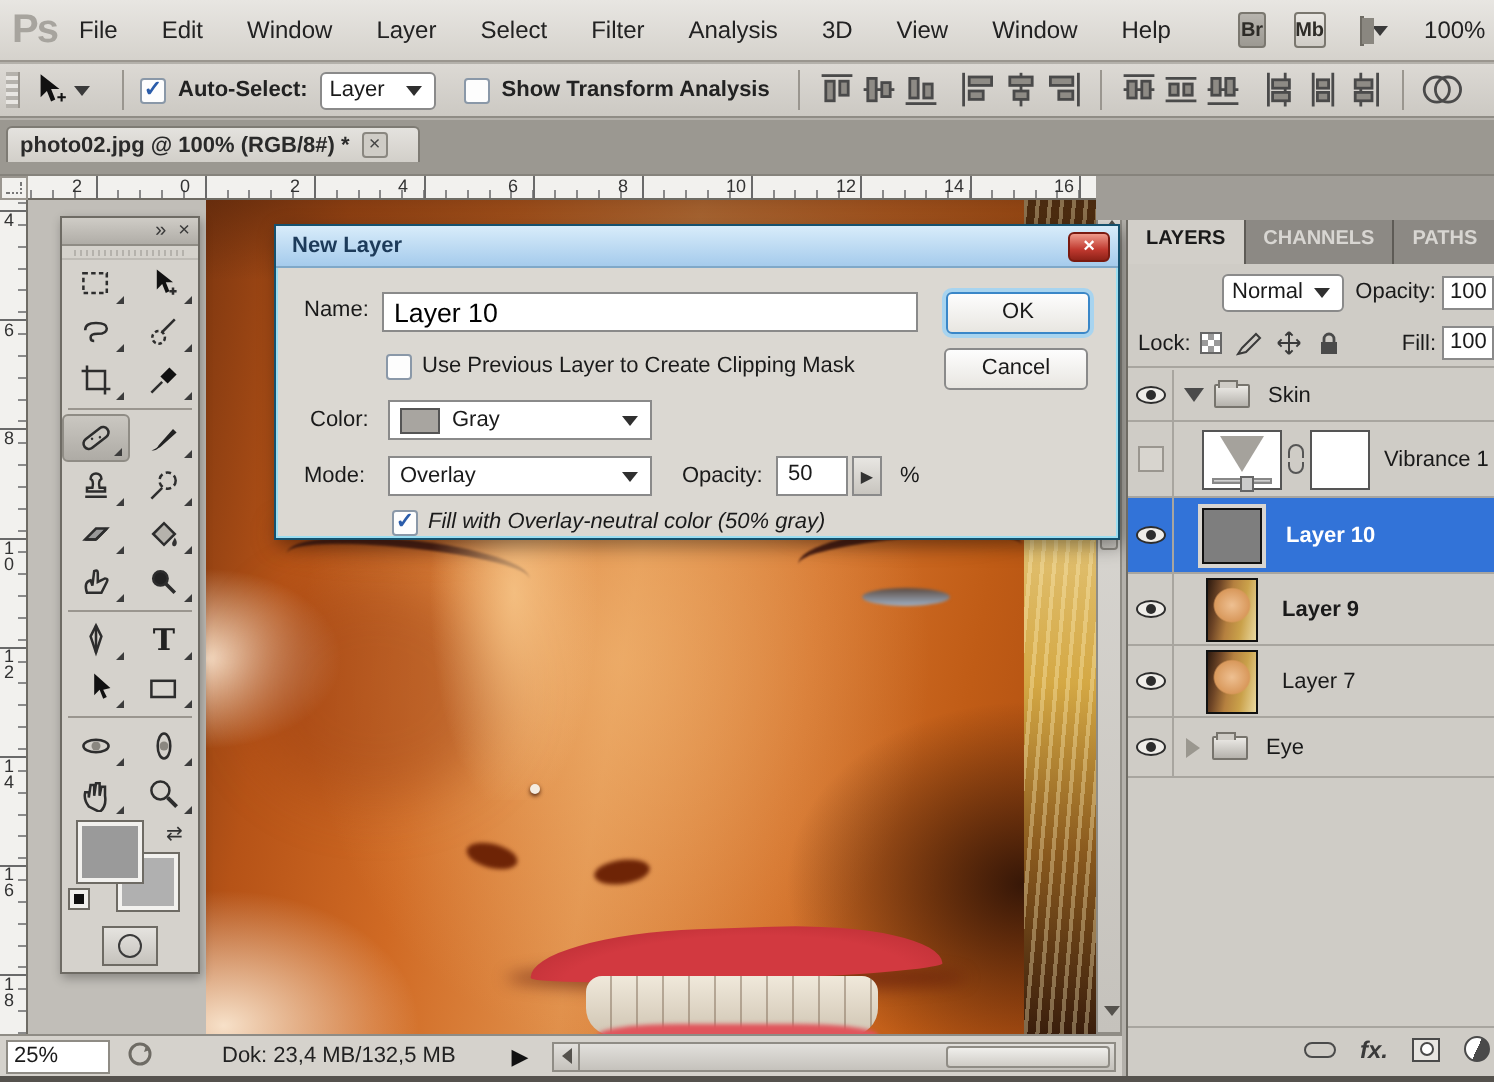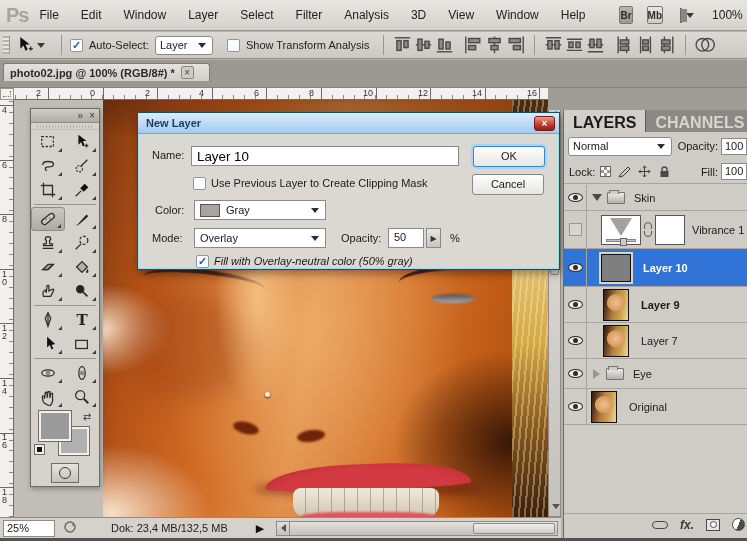--- a/index.html
+++ b/index.html
@@ -18,21 +18,21 @@
   .chip-mb { background:linear-gradient(#e9e7e3,#cfccc6); color:#2e2c28; }
   .ws-icon { width:20px; height:15px; border:1px solid #6e6b64; background:linear-gradient(#f2f1ee,#cfccc6); position:relative; margin-left:10px; }
   .ws-icon::before { content:""; position:absolute; left:0; top:0; width:6px; height:100%; background:#8a8780; }
   .dd-caret { width:0; height:0; border-left:4px solid transparent; border-right:4px solid transparent; border-top:5px solid #3a3a3a; display:inline-block; margin-left:4px; }
   .zoomctl { margin-left:18px; font-size:12px; color:#222; display:flex; align-items:center; }
 
   
   #optionsbar { left:0; top:32px; width:747px; height:27px; background:linear-gradient(#dcd9d4,#ccc9c3); border-bottom:1px solid #8f8c85; display:flex; align-items:center; }
   .grip { width:7px; height:18px; margin:0 4px 0 3px; background:repeating-linear-gradient(to bottom,#b5b2ac 0 2px,#e8e6e2 2px 4px); border-right:1px solid #9a968f; }
   .cb { width:13px; height:13px; background:#fdfdfd; border:1px solid #8a98a8; border-radius:2px; font-size:11px; line-height:11px; text-align:center; color:#2a5caa; font-weight:bold; }
-  .opt-label { margin:0 6px; color:#222; }
+  .opt-label { margin:0 6px; color:#222;font-weight:bold; }
   .combo { background:#fff; border:1px solid #8a8a8a; border-radius:3px; height:19px; display:flex; align-items:center; padding:0 4px; position:relative; }
   .combo .dd { width:0; height:0; border-left:4px solid transparent; border-right:4px solid transparent; border-top:5px solid #2f2f2f; position:absolute; right:6px; }
   .opt-sep { width:1px; height:20px; background:#9a968f; margin:0 8px; }
   .oi { width:21px; height:16px; display:flex; align-items:center; justify-content:center; }
   .oi svg { stroke:#4a4a4a; fill:#8e8b85; }
 
   
   #tabbar { left:0; top:60px; width:747px; height:28px; background:#9b9891; border-bottom:1px solid #86837c; }
   #doctab { position:absolute; left:3px; top:3px; width:207px; height:18px; background:linear-gradient(#e4e2de,#d2cfc9); border:1px solid #7e7b74; border-bottom:none; border-radius:3px 3px 0 0; display:flex; align-items:center; padding:0 6px; font-weight:bold; color:#2a2a2a; }
   #doctab .close { width:13px; height:13px; margin-left:6px; border:1px solid #8a8780; border-radius:2px; background:#cfccc6; font-size:10px; line-height:11px; text-align:center; color:#444; font-weight:normal; }
@@ -113,23 +113,23 @@
   .dlg-btn { position:absolute; width:72px; height:21px; background:linear-gradient(#fdfdfd,#e8e6e1); border:1px solid #8a8a8a; border-radius:3px; text-align:center; line-height:19px; color:#1a1a1a; }
   .dlg-btn.default { border:1px solid #3a87c8; box-shadow:0 0 0 2px #a8d4ef; }
   .dlg-combo { position:absolute; background:#fff; border:1px solid #8a8a8a; height:20px; display:flex; align-items:center; padding:0 5px; }
   .dlg-combo .dd { position:absolute; right:6px; width:0; height:0; border-left:4px solid transparent; border-right:4px solid transparent; border-top:5px solid #2f2f2f; }
   .spinbtn { position:absolute; width:15px; height:20px; background:linear-gradient(#e8e6e2,#c8c5bf); border:1px solid #8a8a8a; font-size:8px; text-align:center; line-height:19px; color:#333; }
 
   
   #panelbg-top { left:548px; top:88px; width:199px; height:22px; background:#a09d97; }
   #panel { left:563px; top:110px; width:184px; height:428px; background:#cfccc6; border-left:1px solid #6e6b64; }
   #panel-tabs { height:22px; background:#6e6b66; display:flex; }
-  .ptab { padding:4px 9px 3px; font-size:16px; font-weight:bold; color:#d8d6d2; background:#8c8984; border-right:1px solid #5e5b56; }
+  .ptab { padding:4px 9px 3px; font-size:10px; font-weight:bold; color:#d8d6d2; background:#8c8984; border-right:1px solid #5e5b56; }
   .ptab.active { background:#d2cfc9; color:#1a1a1a; }
-  #blendrow { position:absolute; left:0; top:24px; width:100%; height:24px; display:flex; align-items:center; }
+  #blendrow { position:absolute; left:0; top:24px; width:100%; height:24px; display:flex; align-items:center;padding-left:43px; }
   #lockrow { position:absolute; left:0; top:50px; width:100%; height:24px; display:flex; align-items:center; border-bottom:1px solid #a8a59f; }
   .pfield { background:#fff; border:1px solid #8a8a8a; height:17px; padding:1px 3px; }
   .lockicon { margin-right:7px; display:flex; align-items:center; }
   .layers-list { position:absolute; left:0; top:75px; width:100%; }
   .lrow { position:relative; border-bottom:1px solid #a8a59f; display:flex; align-items:center;text-align:right; }
   .eyecell { width:23px; align-self:stretch; border-right:1px solid #a8a59f; display:flex; align-items:center; justify-content:center; }
   .eye { width:15px; height:9px; border:1.5px solid #2d2d2d; border-radius:50%; position:relative; background:#efede9; }
   .eye::after { content:""; position:absolute; left:4px; top:0.5px; width:5px; height:5px; background:#2d2d2d; border-radius:50%; }
   .tri-down { width:0; height:0; border-left:5px solid transparent; border-right:5px solid transparent; border-top:7px solid #4a4a4a; margin:0 5px; }
   .tri-right { width:0; height:0; border-top:5px solid transparent; border-bottom:5px solid transparent; border-left:7px solid #9a978f; margin:0 6px; }
@@ -658,27 +658,20 @@
 
       <div class="lrow" style="height:30px;">
         <span class="eyecell">
             <span class="eye"></span>
           </span>
         <span class="tri-right"></span>
         <span class="folder"></span>
         <span class="lname">Eye</span>
       </div>
 
-      <div class="lrow" style="height:36px;">
-        <span class="eyecell">
-            <span class="eye"></span>
-          </span>
-        <span class="mini-photo" style="margin-left:4px;width:26px;height:32px;"></span>
-        <span class="lname" style="margin-left:12px;">Original</span>
-      </div>
     </div>
 
     <div id="panel-bottom">
       <span class="pb-link"></span>
       <span class="pb-fx">fx.</span>
       <span class="pb-mask">
           <i></i>
         </span>
       <span class="pb-adj"></span>
     </div>

